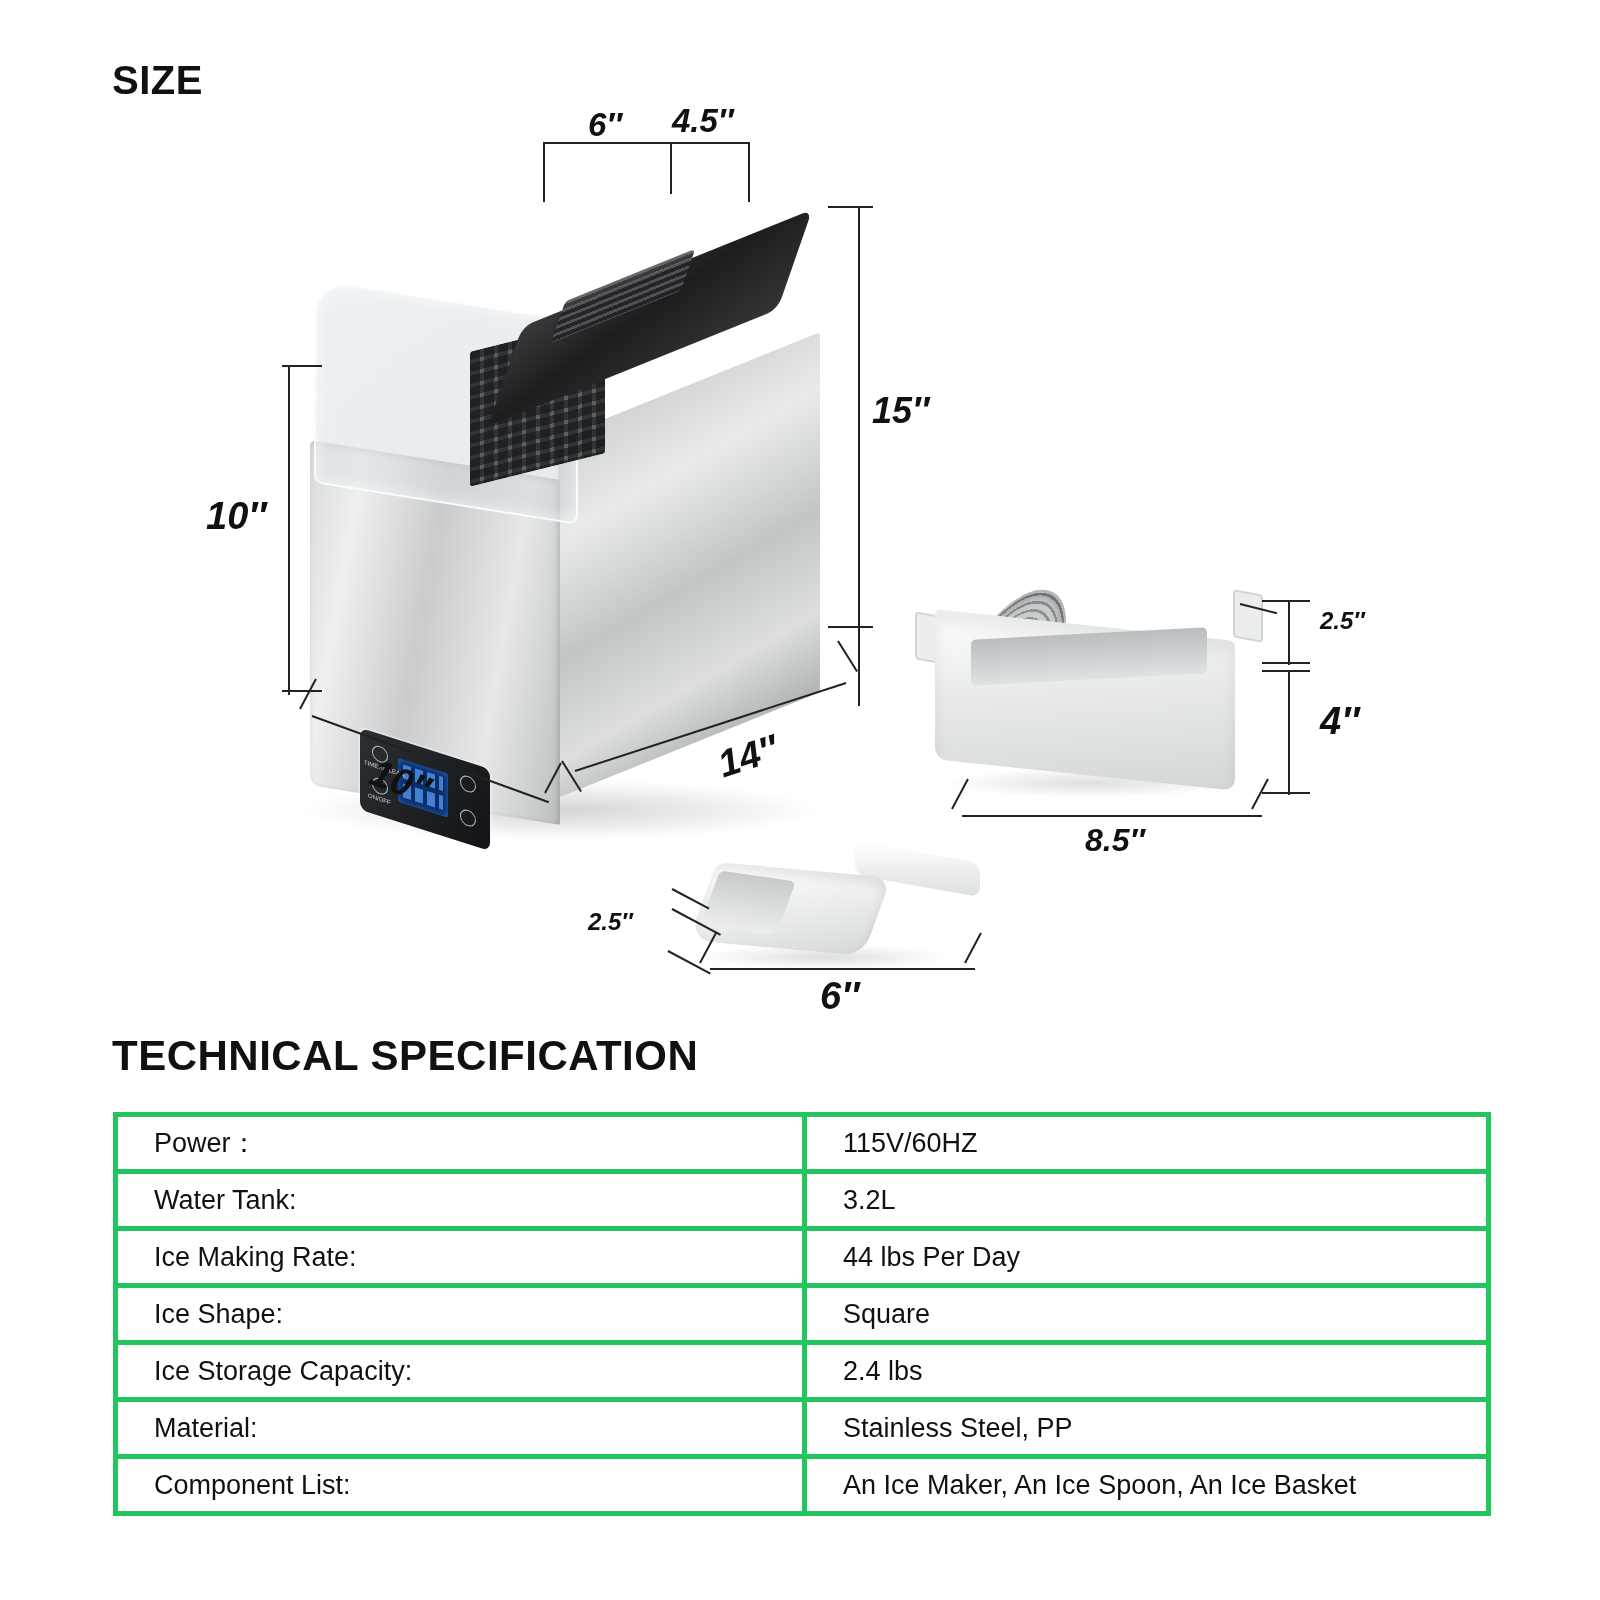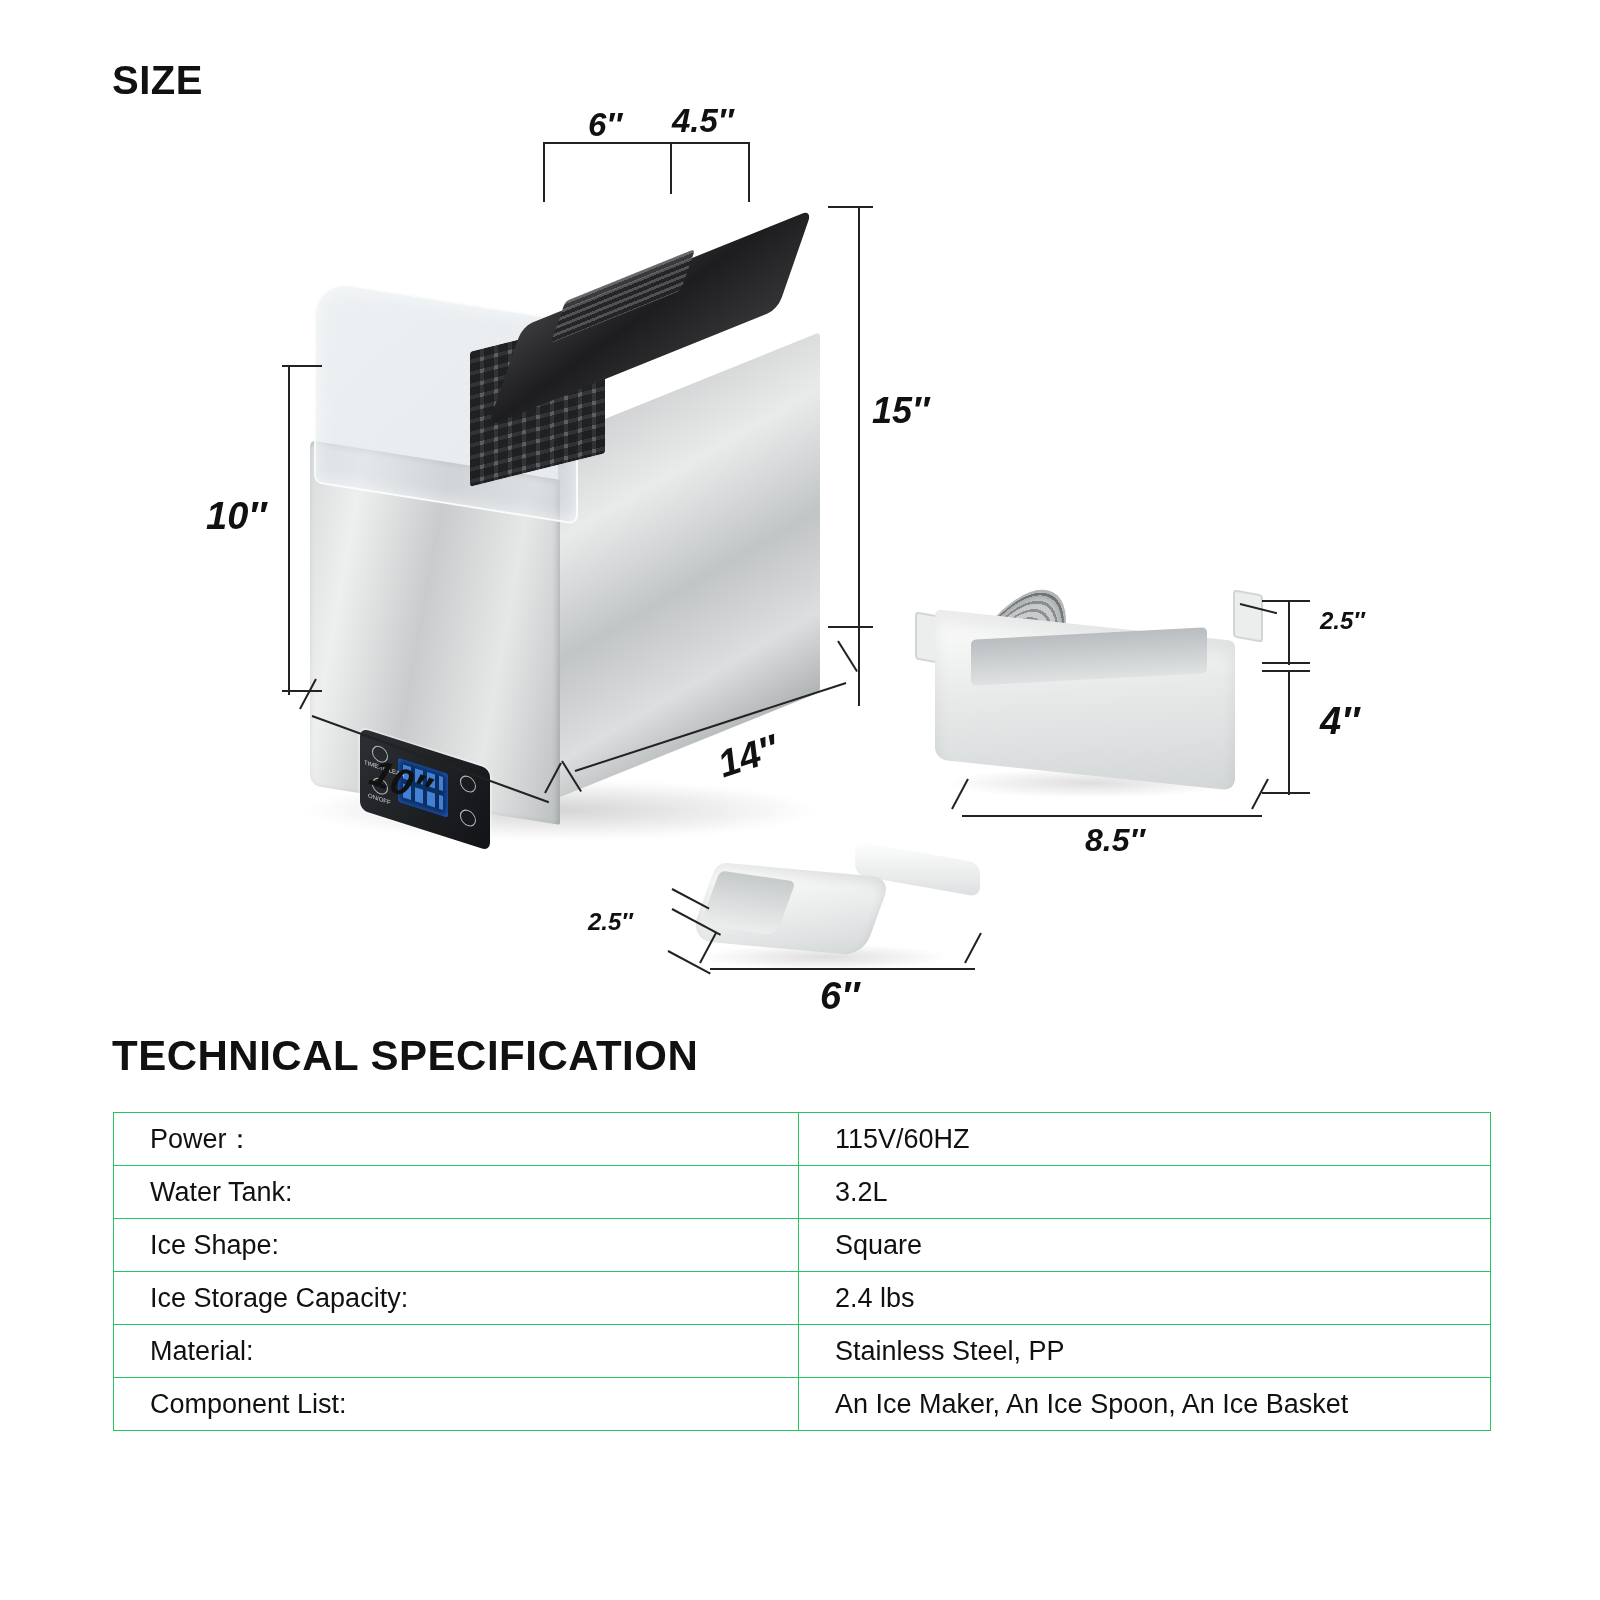--- a/index.html
+++ b/index.html
@@ -256,21 +256,21 @@
   }
 
   
   #spec-table {
     position: absolute;
     left: 113px; top: 1112px;
     width: 1378px;
     border-collapse: collapse;
   }
   #spec-table td {
-    border: 1px solid #22c55e;
+    border: 5px solid #22c55e;
     height: 52px;
     font-size: 27px;
     padding: 0 0 0 36px;
     vertical-align: middle;
     color: #111;
   }
   #spec-table td.label { width: 648px; }
 </style>
 </head>
 <body>
@@ -382,20 +382,24 @@
   <tbody>
     <tr>
       <td class="label">Power：</td>
       <td class="value">115V/60HZ</td>
     </tr>
     <tr>
       <td class="label">Water Tank:</td>
       <td class="value">3.2L</td>
     </tr>
     <tr>
+      <td class="label">Ice Making Rate:</td>
+      <td class="value">44 lbs Per Day</td>
+    </tr>
+    <tr>
       <td class="label">Ice Shape:</td>
       <td class="value">Square</td>
     </tr>
     <tr>
       <td class="label">Ice Storage Capacity:</td>
       <td class="value">2.4 lbs</td>
     </tr>
     <tr>
       <td class="label">Material:</td>
       <td class="value">Stainless Steel, PP</td>

